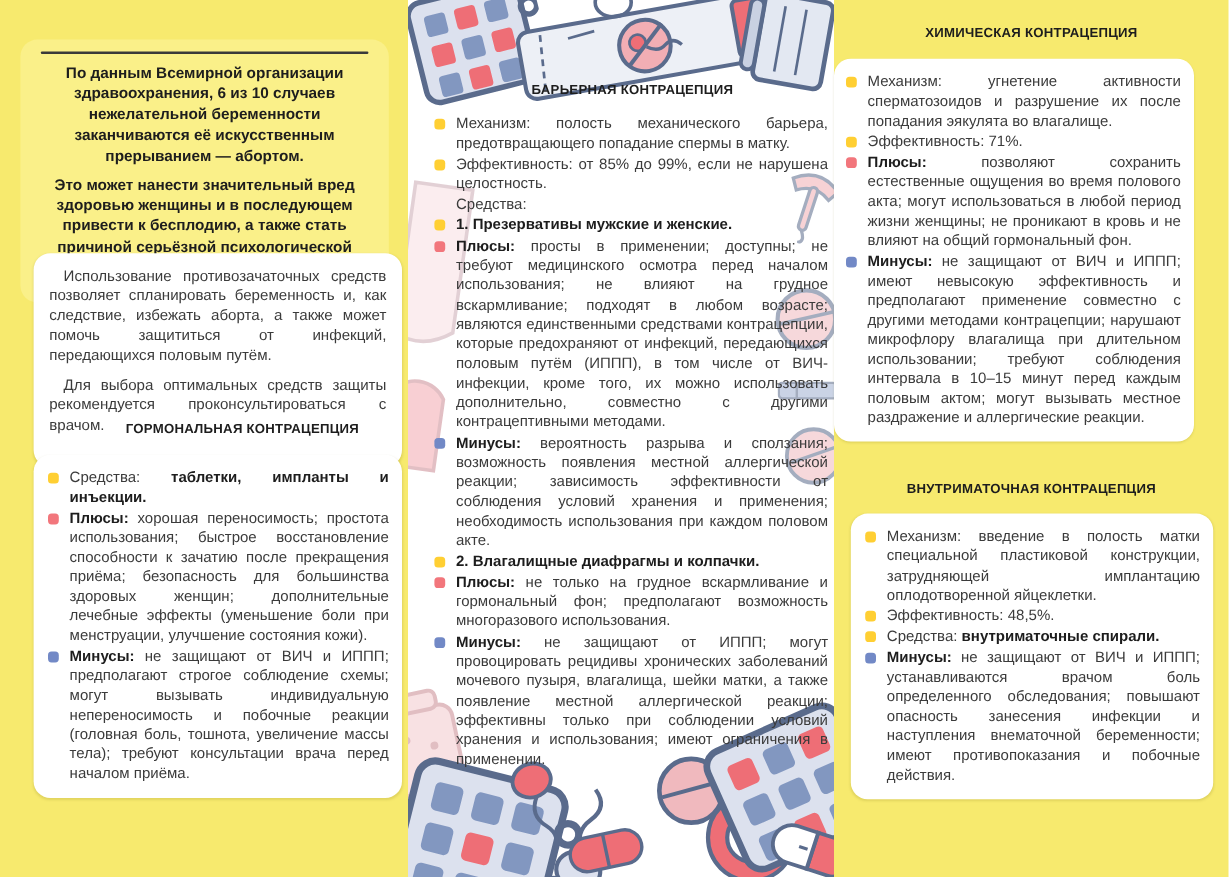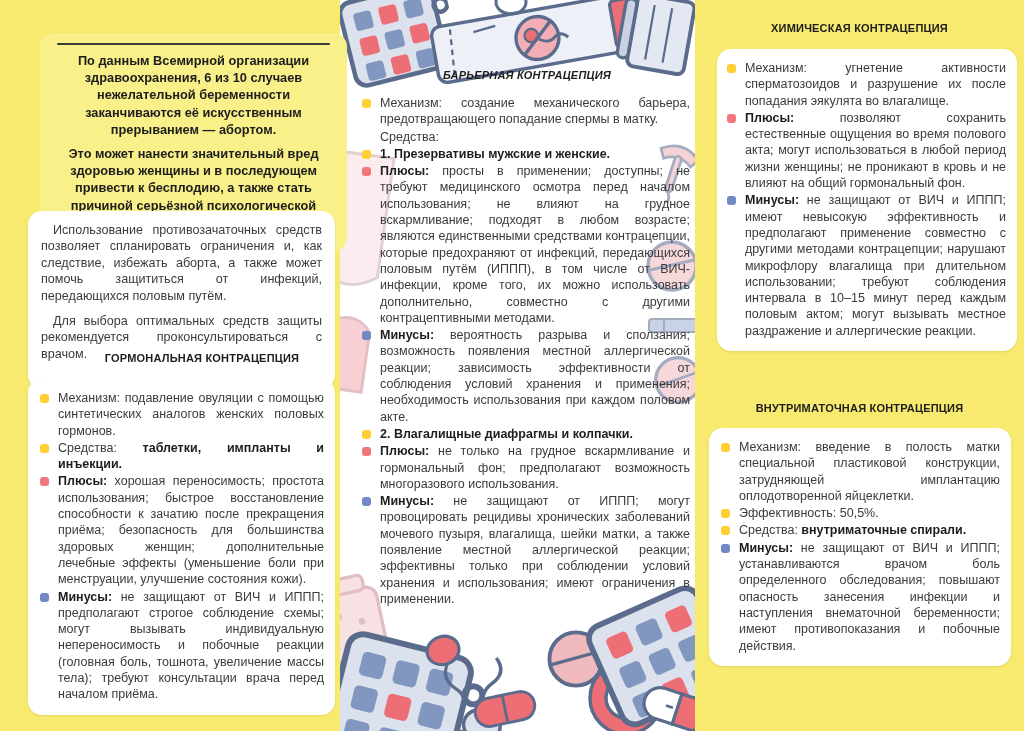--- a/index.html
+++ b/index.html
@@ -176,29 +176,33 @@
         <rect x="38" y="61" width="16" height="16" rx="3" fill="#EE6E76"></rect>
         <rect x="61" y="61" width="16" height="16" rx="3" fill="#8297C0"></rect>
     </svg>
 
     <svg class="doodle" style="left:300px;top:686px;transform:rotate(18deg);" width="74" height="46" viewBox="0 0 70 36">
       <path d="M35 3 h17 a15 15 0 0 1 0 30 h-17 z" fill="#EE6E76" stroke="#5A6B8C" stroke-width="3"></path>
       <path d="M35 3 h-17 a15 15 0 0 0 0 30 h17 z" fill="#FFFFFF" stroke="#5A6B8C" stroke-width="3"></path>
       <line x1="24" y1="18" x2="31" y2="18" stroke="#5A6B8C" stroke-width="2.5"></line>
     </svg>
 
-    <div class="abs sec-title" style="left:0;top:69px;width:374px;font-style:italic;">БАРЬЕРНАЯ КОНТРАЦЕПЦИЯ</div>
+    <div class="abs sec-title" style="left:0;top:69px;width:374px;">БАРЬЕРНАЯ КОНТРАЦЕПЦИЯ</div>
 
     <div class="abs list" style="left:22px;top:95px;width:328px;">
 
         <div class="li">
           <span class="bullet b-yellow"></span>
-          <div class="li-text"><span>Механизм: создание механического барьера, предотвращающего попадание спермы в матку.</span><b></b><span></span></div>
-        </div>
-
+          <div class="li-text"><span>Механизм: полость механического барьера, предотвращающего попадание спермы в матку.</span><b></b><span></span></div>
+        </div>
+
+        <div class="li">
+          <span class="bullet b-yellow"></span>
+          <div class="li-text"><span>Эффективность: от 85% до 99%, если не нарушена целостность.</span><b></b><span></span></div>
+        </div>
 
         <div class="li">
           <span class="bullet b-none"></span>
           <div class="li-text"><span>Средства:</span><b></b><span></span></div>
         </div>
 
         <div class="li">
           <span class="bullet b-yellow"></span>
           <div class="li-text"><span></span><b>1.  Презервативы мужские и женские.</b><span></span></div>
         </div>
@@ -225,41 +229,37 @@
 
         <div class="li">
           <span class="bullet b-blue"></span>
           <div class="li-text"><span></span><b>Минусы:</b><span> не защищают от ИППП; могут провоцировать рецидивы хронических заболеваний мочевого пузыря, влагалища, шейки матки, а также появление местной аллергической реакции; эффективны только при соблюдении условий хранения и использования; имеют ограничения в применении.</span></div>
         </div>
       </div>
   </div>
 
   <div class="panel left">
 
-    <div class="abs intro-box" style="left:40px;top:33px;width:277px;">
+    <div class="abs intro-box" style="left:17px;top:33px;width:277px;">
       <div class="rule"></div>
       <p class="intro-p">По данным Всемирной организации здравоохранения, 6 из 10 случаев нежелательной беременности заканчиваются её искусственным прерыванием — абортом.</p>
       <p class="intro-p">Это может нанести значительный вред здоровью женщины и в последующем привести к бесплодию, а также стать причиной серьёзной психологической травмы.</p>
       <div class="rule"></div>
     </div>
 
     <div class="abs card" style="left:28px;top:211px;width:281px;padding:11px 13px;">
-      <p class="body-p">Использование противозачаточных средств позволяет спланировать ограничения и, как следствие, избежать аборта, а также может помочь защититься от инфекций, передающихся половым путём.</p>
+      <p class="body-p">Использование противозачаточных средств позволяет спланировать беременность и, как следствие, избежать аборта, а также может помочь защититься от инфекций, передающихся половым путём.</p>
       <p class="body-p">Для выбора оптимальных средств защиты рекомендуется проконсультироваться с врачом.</p>
     </div>
 
     <div class="abs sec-title" style="left:0;top:352px;width:340px;padding-left:32px;">ГОРМОНАЛЬНАЯ КОНТРАЦЕПЦИЯ</div>
 
     <div class="abs card pad" style="left:28px;top:379px;width:284px;">
       <div class="list">
 
-          <div class="li">
-            <span class="bullet b-yellow"></span>
-            <div class="li-text"><span>Механизм: подавление овуляции с помощью синтетических аналогов женских половых гормонов.</span><b></b><span></span></div>
-          </div>
 
 
           <div class="li">
             <span class="bullet b-yellow"></span>
             <div class="li-text"><span>Средства: </span><b>таблетки, импланты и инъекции.</b><span></span></div>
           </div>
 
           <div class="li">
             <span class="bullet b-red"></span>
             <div class="li-text"><span></span><b>Плюсы:</b><span> хорошая переносимость; простота использования; быстрое восстановление способности к зачатию после прекращения приёма; безопасность для большинства здоровых женщин; дополнительные лечебные эффекты (уменьшение боли при менструации, улучшение состояния кожи).</span></div>
@@ -270,28 +270,32 @@
             <div class="li-text"><span></span><b>Минусы:</b><span> не защищают от ВИЧ и ИППП; предполагают строгое соблюдение схемы; могут вызывать индивидуальную непереносимость и побочные реакции (головная боль, тошнота, увеличение массы тела); требуют консультации врача перед началом приёма.</span></div>
           </div>
         </div>
     </div>
   </div>
 
   <div class="panel right">
 
     <div class="abs sec-title" style="left:0;top:22px;width:329px;">ХИМИЧЕСКАЯ КОНТРАЦЕПЦИЯ</div>
 
-    <div class="abs card pad" style="left:22px;top:49px;width:279px;padding-left:10px;">
+    <div class="abs card pad" style="left:0;top:49px;width:279px;padding-left:10px;">
       <div class="list">
 
           <div class="li">
             <span class="bullet b-yellow"></span>
             <div class="li-text"><span>Механизм: угнетение активности сперматозоидов и разрушение их после попадания эякулята во влагалище.</span><b></b><span></span></div>
           </div>
 
+          <div class="li">
+            <span class="bullet b-yellow"></span>
+            <div class="li-text"><span>Эффективность: 71%.</span><b></b><span></span></div>
+          </div>
 
 
           <div class="li">
             <span class="bullet b-red"></span>
             <div class="li-text"><span></span><b>Плюсы:</b><span> позволяют сохранить естественные ощущения во время полового акта; могут использоваться в любой период жизни женщины; не проникают в кровь и не влияют на общий гормональный фон.</span></div>
           </div>
 
           <div class="li">
             <span class="bullet b-blue"></span>
             <div class="li-text"><span></span><b>Минусы:</b><span> не защищают от ВИЧ и ИППП; имеют невысокую эффективность и предполагают применение совместно с другими методами контрацепции; нарушают микрофлору влагалища при длительном использовании; требуют соблюдения интервала в 10–15 минут перед каждым половым актом; могут вызывать местное раздражение и аллергические реакции.</span></div>
@@ -304,21 +308,21 @@
     <div class="abs card pad" style="left:14px;top:428px;width:279px;">
       <div class="list">
 
           <div class="li">
             <span class="bullet b-yellow"></span>
             <div class="li-text"><span>Механизм: введение в полость матки специальной пластиковой конструкции, затрудняющей имплантацию оплодотворенной яйцеклетки.</span><b></b><span></span></div>
           </div>
 
           <div class="li">
             <span class="bullet b-yellow"></span>
-            <div class="li-text"><span>Эффективность: 50,5%.</span><b></b><span></span></div>
+            <div class="li-text"><span>Эффективность: 48,5%.</span><b></b><span></span></div>
           </div>
 
           <div class="li">
             <span class="bullet b-yellow"></span>
             <div class="li-text"><span>Средства: </span><b>внутриматочные спирали.</b><span></span></div>
           </div>
 
 
           <div class="li">
             <span class="bullet b-blue"></span>

